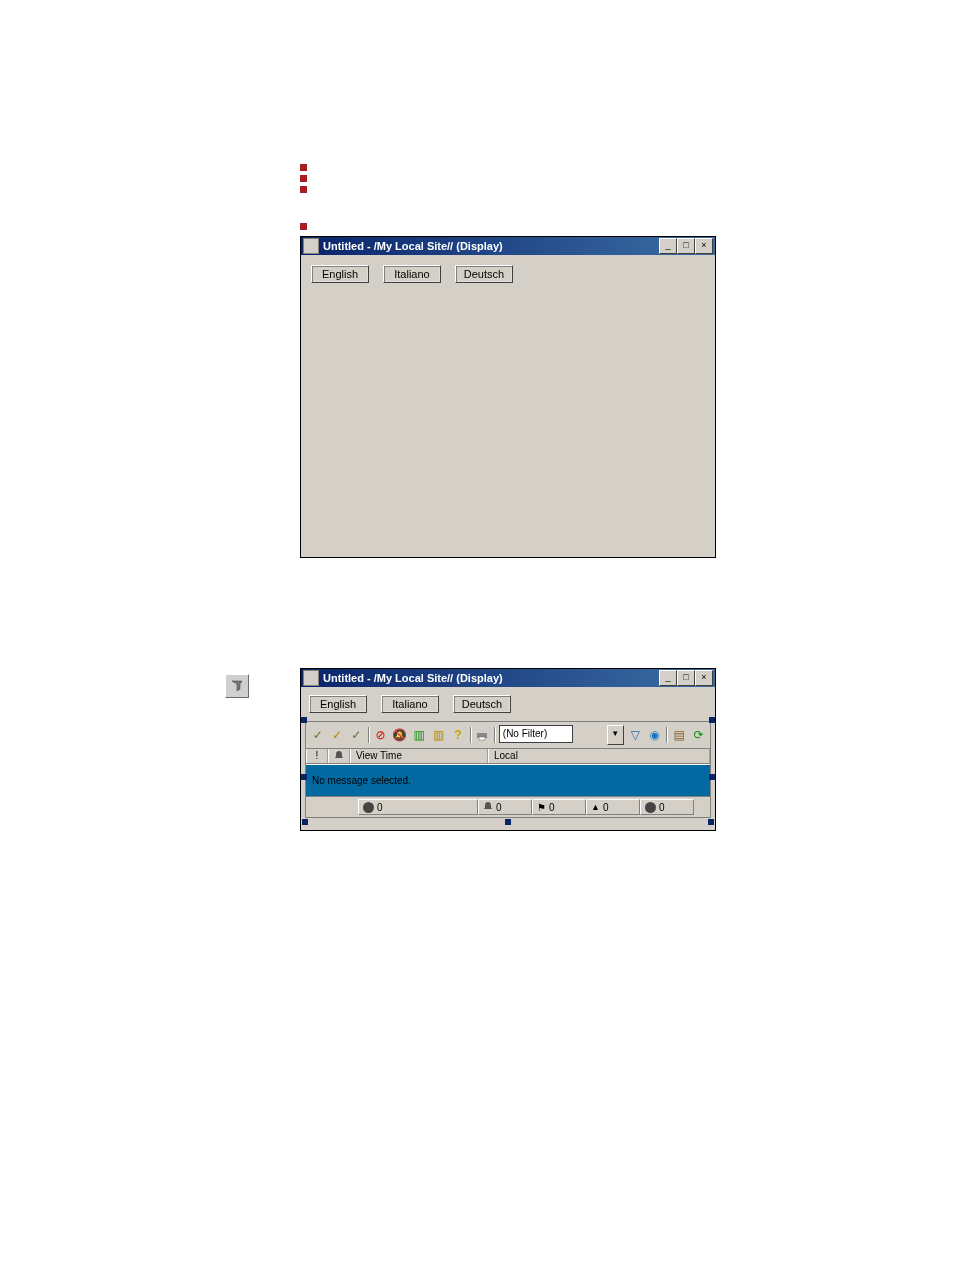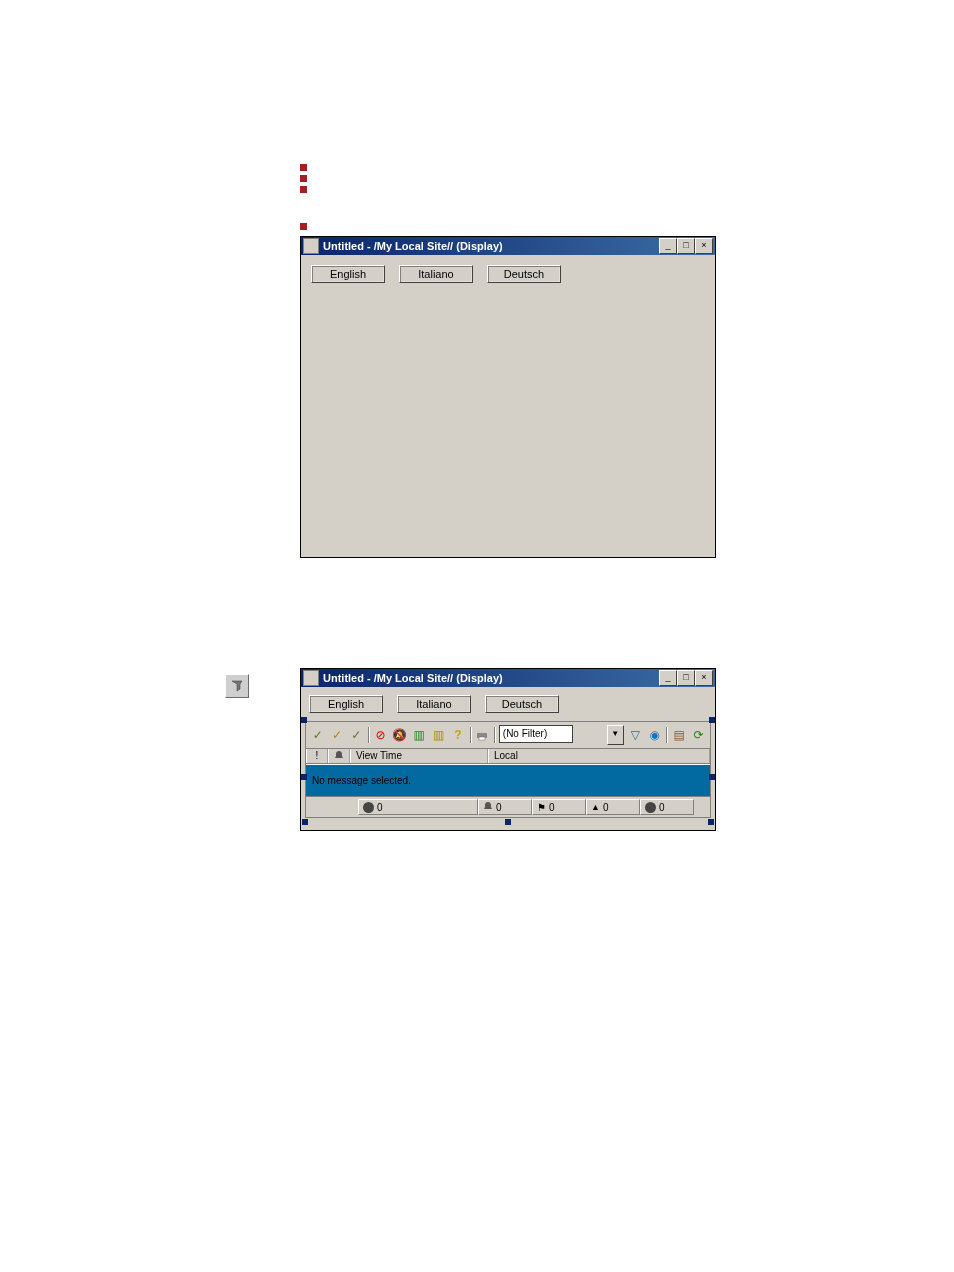--- a/index.html
+++ b/index.html
@@ -98,21 +98,21 @@
     display: flex;
     gap: 14px;
     padding: 4px 0 6px 4px;
   }
   .rt-btn {
     background: #d4d0c8;
     border-top: 1px solid #fff;
     border-left: 1px solid #fff;
     border-right: 1px solid #404040;
     border-bottom: 1px solid #404040;
-    padding: 2px 8px;
+    padding: 2px 0;
     font-size: 11px;
     min-width: 56px;
     text-align: center;
     box-shadow: 1px 1px 0 #808080 inset, -1px -1px 0 #dfdfdf inset;
   }
 
   
   .left-icon {
     position: absolute;
     left: 225px;

